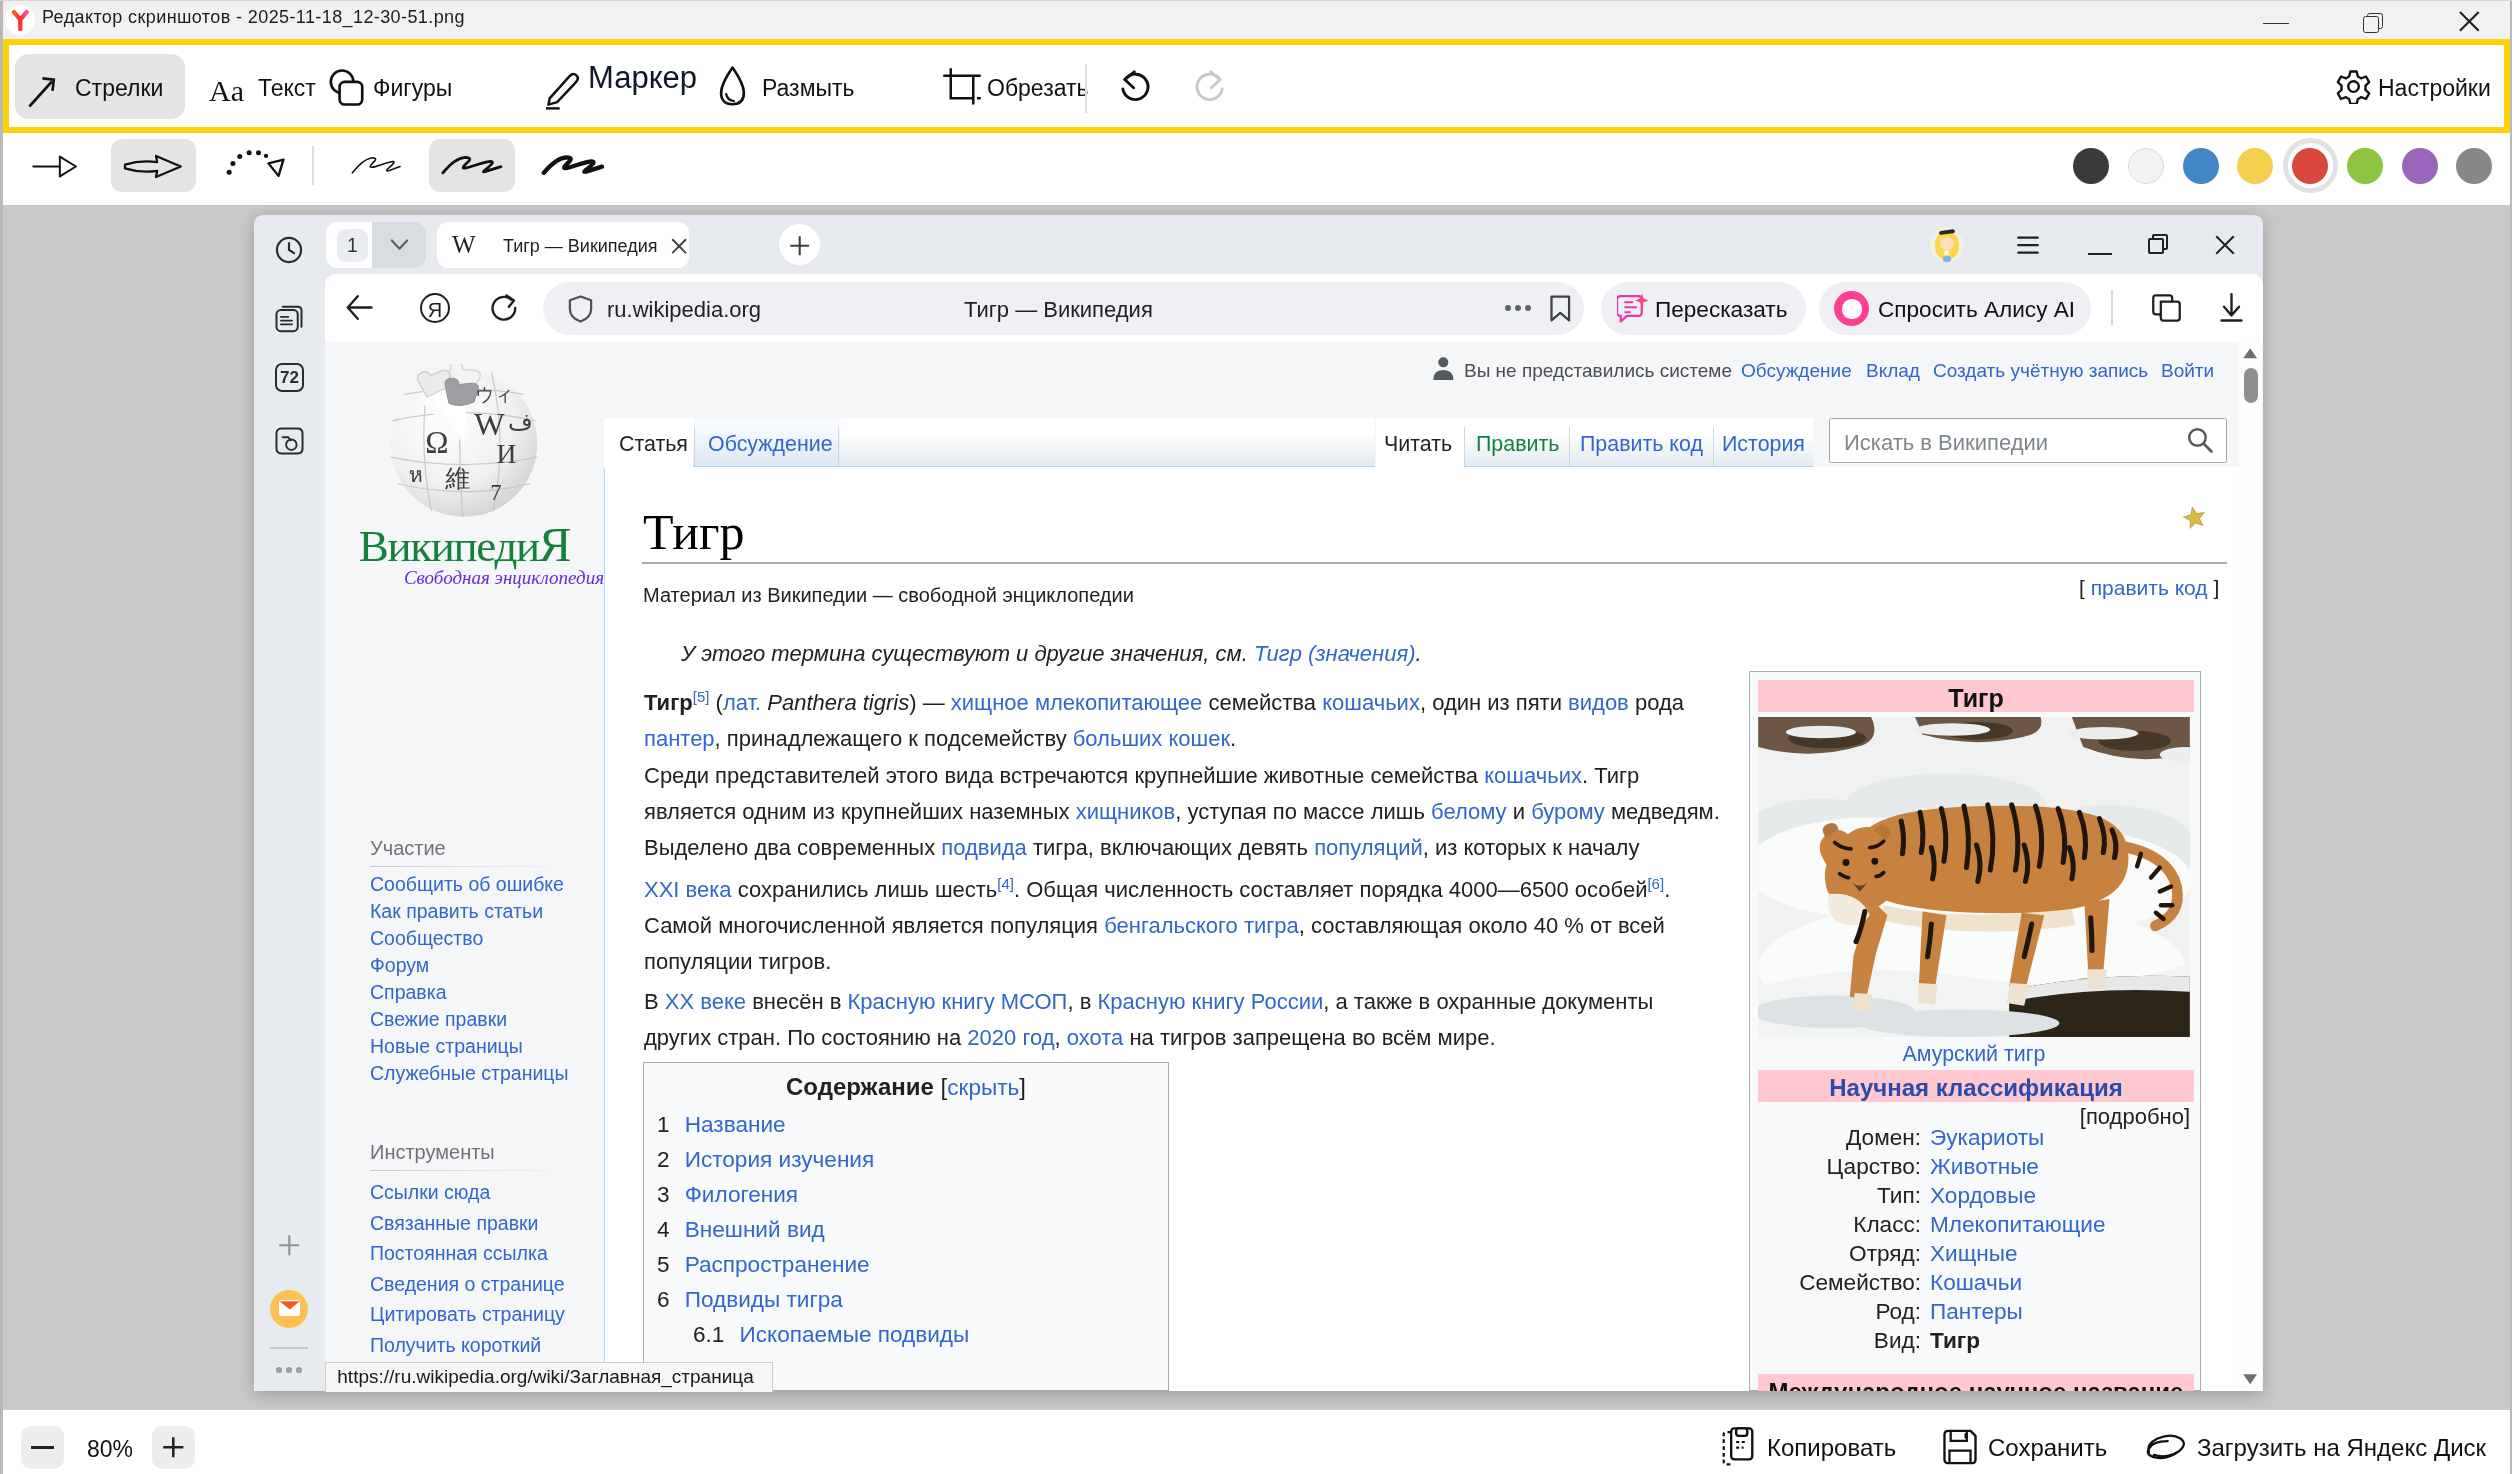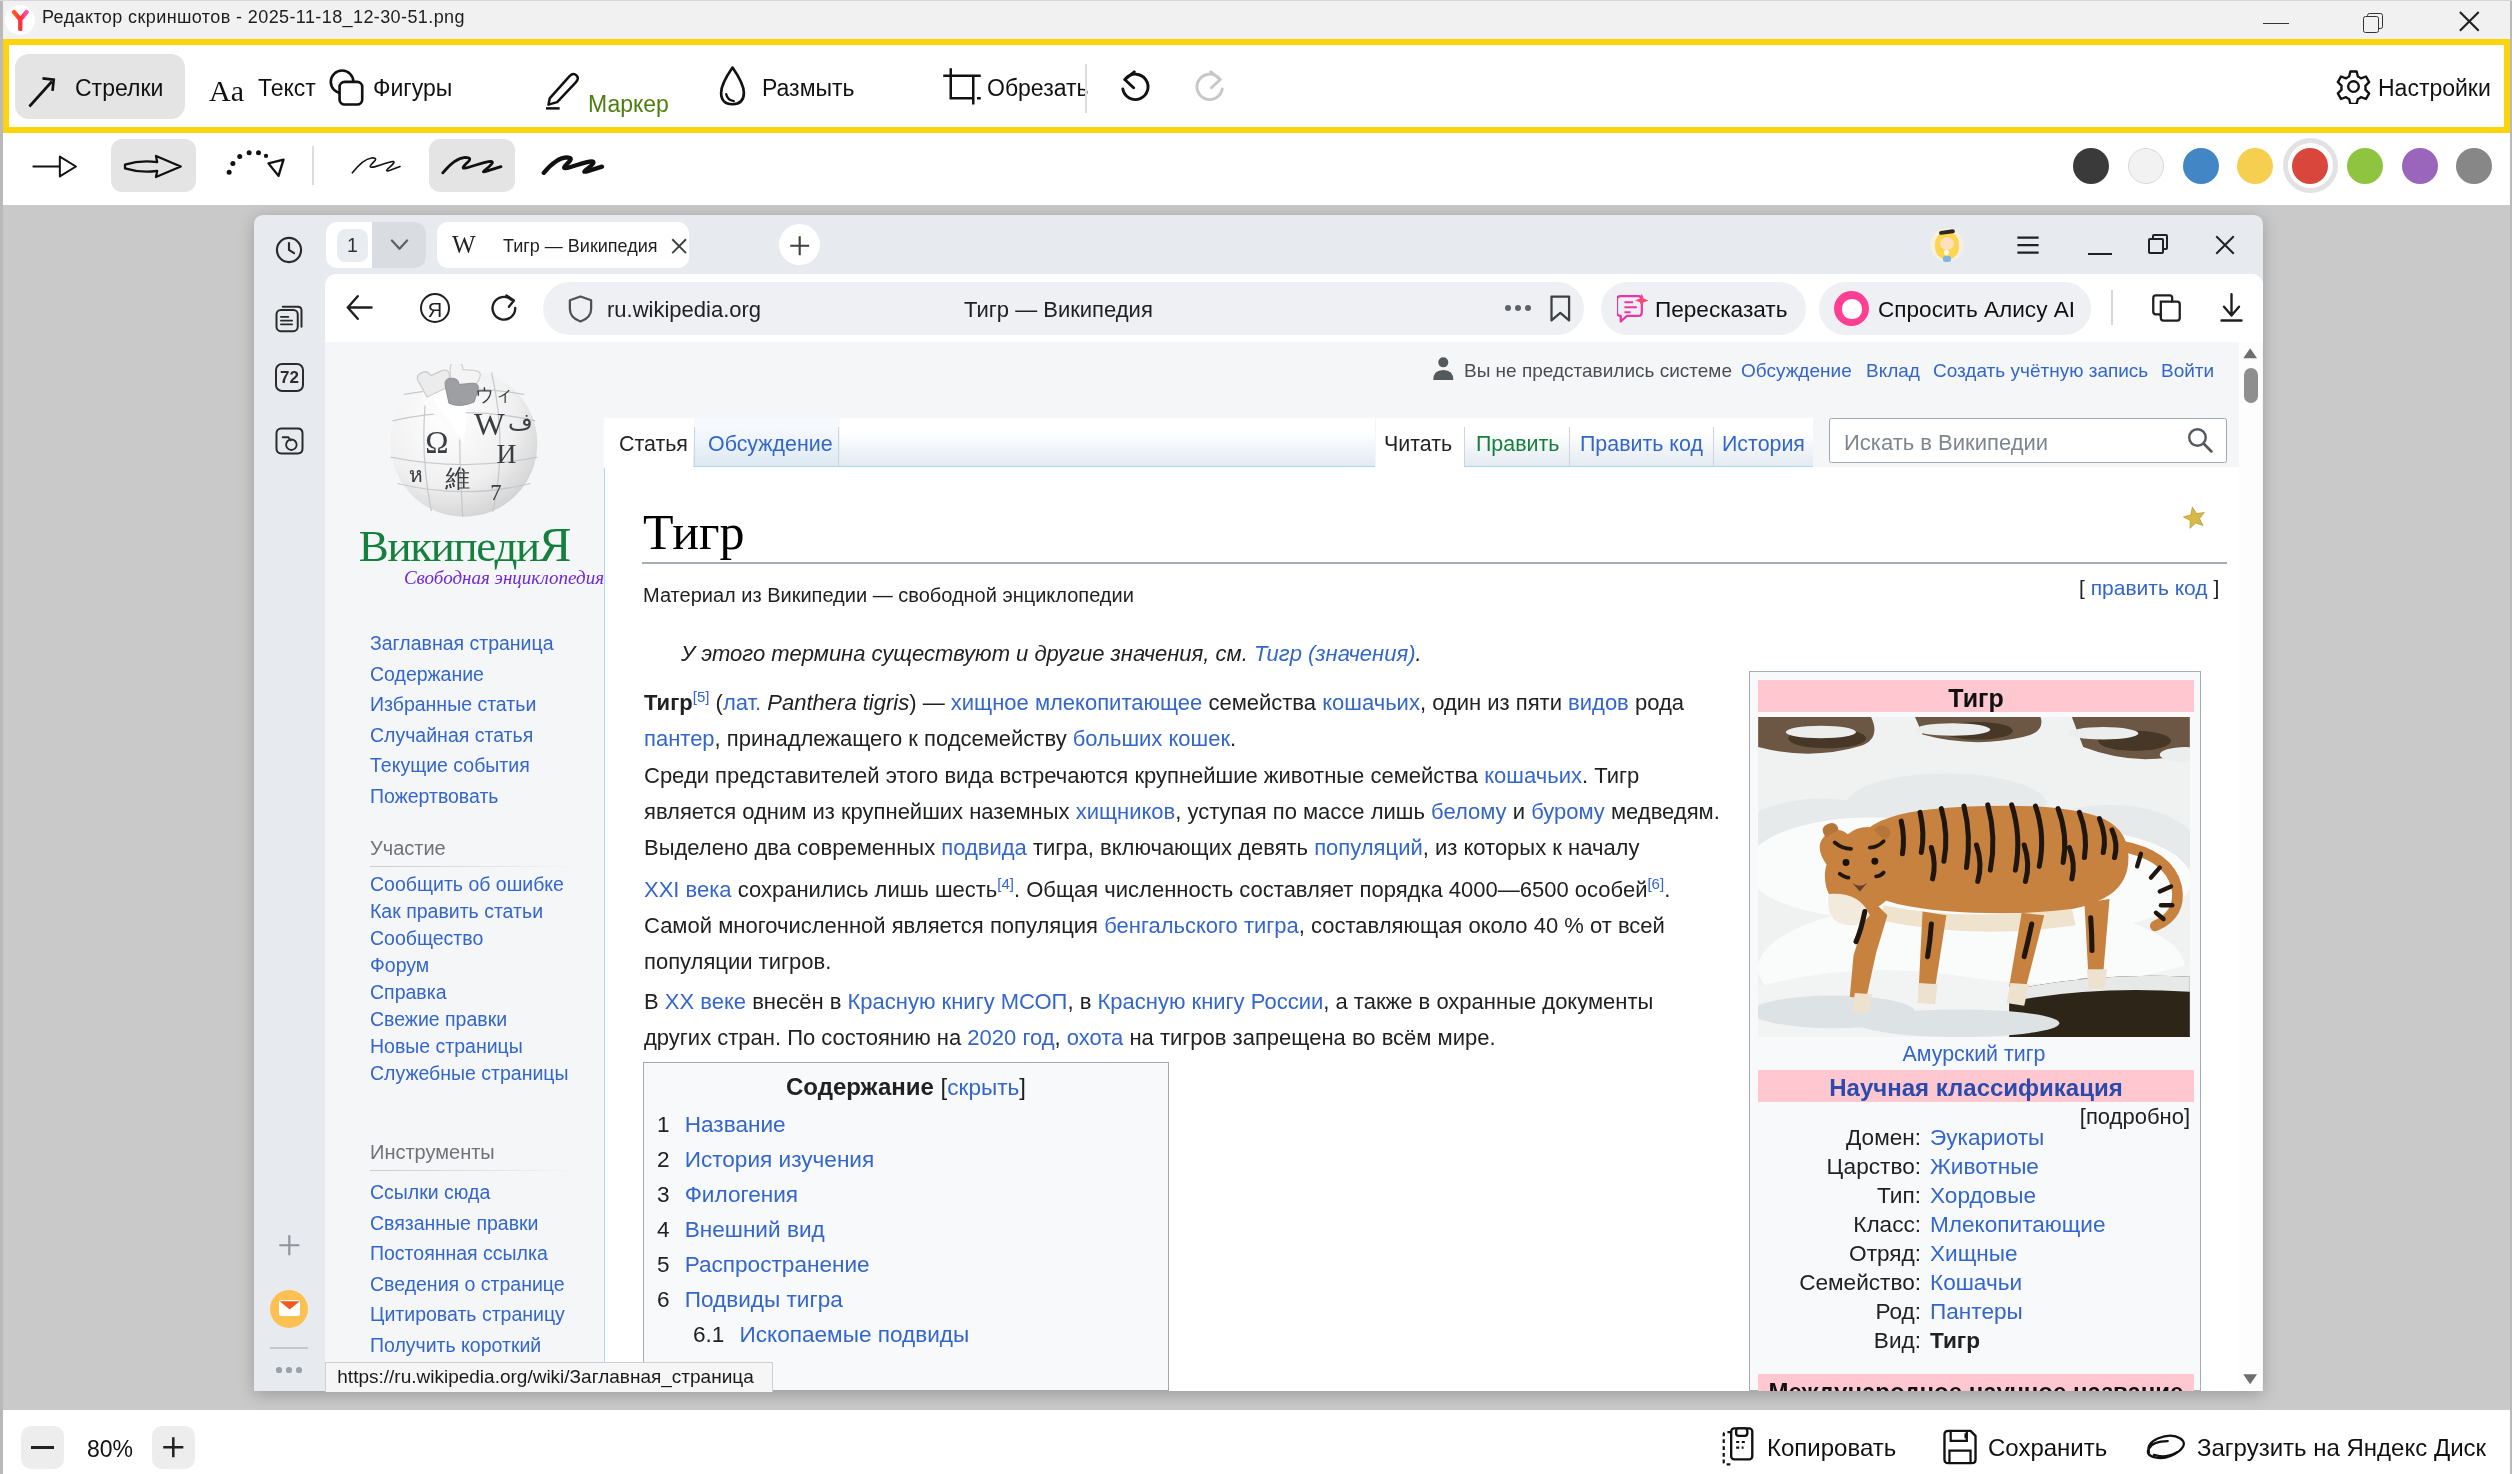--- a/index.html
+++ b/index.html
@@ -46,21 +46,21 @@
 <div class="a" style="left:258px;top:75px;font-size:23px;color:#111">Текст</div>
 <svg class="a" style="left:327px;top:68px" width="39" height="39" viewBox="0 0 62 62">
 <circle cx="24" cy="22" r="18" stroke="#111" stroke-width="4.2" fill="none"></circle>
 <rect x="20" y="22" width="36" height="36" rx="8" stroke="#111" stroke-width="4.2" fill="#fff"></rect>
 </svg>
 <div class="a" style="left:373px;top:75px;font-size:23px;color:#111">Фигуры</div>
 <svg class="a" style="left:541px;top:67px" width="41" height="43" viewBox="0 0 66 68">
 <path d="M14 50 L46 14 Q52 8 57 13 Q62 18 56 24 L26 56 L12 60 Z" stroke="#111" stroke-width="4" fill="none" stroke-linejoin="round"></path>
 <path d="M8 66 L30 66" stroke="#111" stroke-width="4"></path>
 </svg>
-<div class="a" style="left:588px;top:91px;font-size:23px;color:#4d7c0f">Маркер</div>
+<div class="a" style="left:588px;top:60px;font-size:31px;color:#0f172a">Маркер</div>
 <svg class="a" style="left:716px;top:65px" width="33" height="43" viewBox="0 0 52 68">
 <path d="M26 4 Q44 30 44 44 Q44 62 26 62 Q8 62 8 44 Q8 30 26 4 Z" stroke="#111" stroke-width="4.2" fill="none" stroke-linejoin="round"></path>
 <path d="M16 46 Q18 56 28 57" stroke="#111" stroke-width="3.6" fill="none" stroke-linecap="round"></path>
 </svg>
 <div class="a" style="left:762px;top:75px;font-size:23px;color:#111">Размыть</div>
 <svg class="a" style="left:942px;top:67px" width="40" height="40" viewBox="0 0 64 64">
 <path d="M14 2 L14 14 M2 14 L14 14 M14 14 L50 14 L50 50 M50 14 L62 14 M50 50 L14 50 L14 14 M50 50 L50 60 M56 50 L62 50" stroke="#111" stroke-width="4" fill="none"></path>
 </svg>
 <div class="a" style="left:987px;top:75px;font-size:23px;color:#111">Обрезать</div>
 <div class="a" style="left:1085px;top:64px;width:1.9px;height:49px;background:#dcdcdc"></div>
@@ -310,21 +310,20 @@
       <text x="96" y="196" font-size="40">維</text>
       <text x="144" y="58" font-size="30">ウィ</text>
       <text x="196" y="104" font-size="38">ف</text>
       <text x="38" y="188" font-size="34">ห</text>
       <text x="168" y="216" font-size="36">7</text>
     </g>
   </svg>
   <div class="a ser" style="left:71px;top:301px;width:279px;text-align:center;font-size:45px;color:#15803d;letter-spacing:-1.3px">Википеди<span style="font-size:49px">Я</span></div>
   <div class="a ser" style="left:71px;top:352px;width:279px;text-align:right;font-size:19px;font-style:italic;color:#6d28d9">Свободная энциклопедия</div>
 
-  <div class="a" style="left:116px;top:413px;font-size:19.5px;line-height:30.5px;color:#36c">Заглавная страница<br>Содержание<br>Избранные статьи<br>Случайная статья<br>Текущие события<br>Пожертвовать</div>
   <div class="a" style="left:116px;top:622px;font-size:20px;color:#6f7377">Участие</div>
   <div class="a" style="left:116px;top:651px;width:207px;height:1.3px;background:linear-gradient(to right,#c8ccd1,rgba(200,204,209,0))"></div>
   <div class="a" style="left:116px;top:656px;font-size:19.5px;line-height:27px;color:#36c">Сообщить об ошибке<br>Как править статьи<br>Сообщество<br>Форум<br>Справка<br>Свежие правки<br>Новые страницы<br>Служебные страницы</div>
   <div class="a" style="left:116px;top:926px;font-size:20px;color:#6f7377">Инструменты</div>
   <div class="a" style="left:116px;top:955px;width:207px;height:1.3px;background:linear-gradient(to right,#c8ccd1,rgba(200,204,209,0))"></div>
   <div class="a" style="left:116px;top:962px;font-size:19.5px;line-height:30.5px;color:#36c">Ссылки сюда<br>Связанные правки<br>Постоянная ссылка<br>Сведения о странице<br>Цитировать страницу<br>Получить короткий</div>
 
   <div class="a ser" style="left:389px;top:288px;font-size:50px;color:#000">Тигр</div>
   <div class="a" style="left:388px;top:347px;width:1585px;height:1.9px;background:#a6adb3"></div>
   <svg class="a" style="left:1928px;top:290px" width="25" height="25" viewBox="0 0 40 40">

